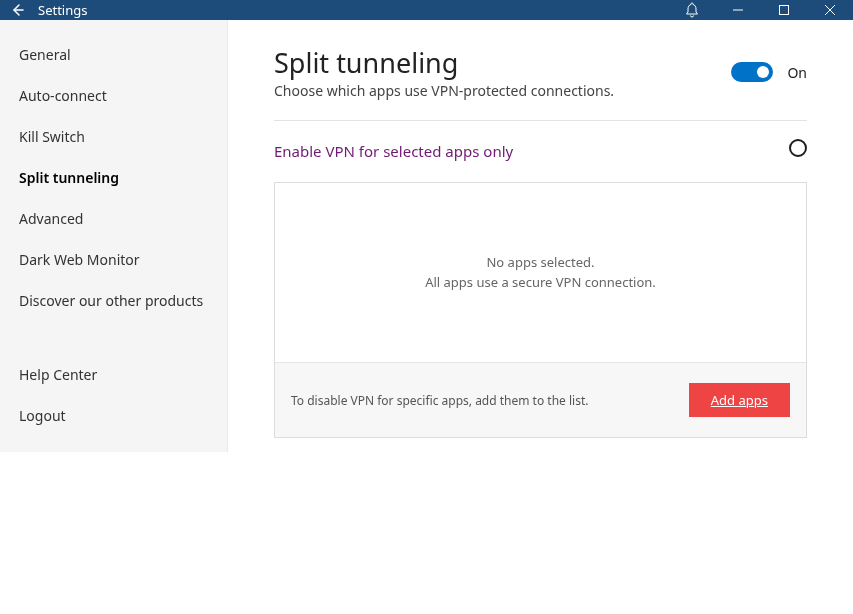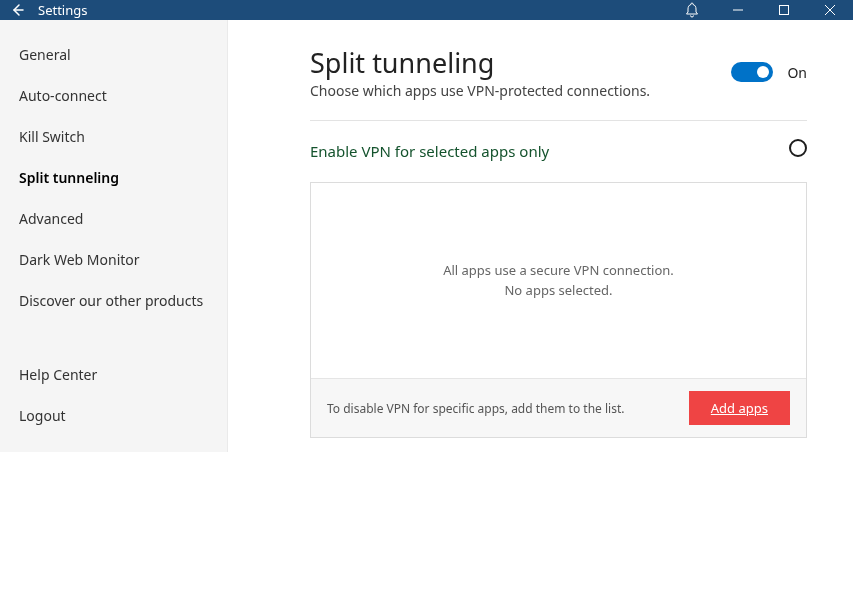--- a/index.html
+++ b/index.html
@@ -3,48 +3,48 @@
   <meta charset="utf-8">
   <style>
     * { margin:0; padding:0; box-sizing:border-box; font-family:"Segoe UI",system-ui,-apple-system,sans-serif; }
     body { width:853px; height:614px; background:#fff; color:#222; overflow:hidden; }
     .titlebar { height:20px; background:#1d4c7a; color:#fff; display:flex; align-items:center; }
     .titlebar .back { width:36px; height:34px; display:flex; align-items:center; justify-content:center; }
     .titlebar .title { font-size:13px; margin-left:2px; font-weight:400; }
     .titlebar .spacer { flex:1; }
     .titlebar .ctrl { width:46px; height:34px; display:flex; align-items:center; justify-content:center; }
     .titlebar svg { display:block; }
-    .content { display:flex; height:432px;gap:36px; }
+    .content { display:flex; height:432px; }
     .sidebar { width:228px; background:#f5f5f5; display:flex; flex-direction:column; border-right:1px solid #eaeaea; }
     .side-item { padding:11px 0 11px 19px; font-size:14px; color:#333; display:flex; align-items:center; }
     .side-item.active { font-weight:600; color:#000; }
     .side-item .warn { margin-left:auto; margin-right:14px; }
     .side-group-top { margin-top:14px; flex:0 0 auto; }
     .side-lower { margin-top:auto; margin-bottom:16px; }
     .main { flex:1; padding:24px 46px 0 46px; display:flex; flex-direction:column; }
     .header-row { display:flex; align-items:center; }
     .h1 { font-size:27px; font-weight:400; color:#222; }
     .sub { font-size:14px; color:#444; }
     .toggle-wrap { margin-left:auto; display:flex; align-items:center; }
     .toggle { width:42px; height:20px; border-radius:20px; background:#0072c8; position:relative; }
     .toggle::after { content:""; position:absolute; width:12px; height:12px; border-radius:50%; background:#fff; right:4px; top:4px; }
     .toggle-label { font-size:14px; margin-left:14px; }
     .hr { height:1px; background:#e3e3e3; margin-top:20px; }
     .radio-row { display:flex; align-items:center; margin-top:18px; }
     .radio-row:first-of-type { margin-top:22px; }
     .radio-label { font-size:15px; }
     .radio-label.sel { color:#2376c4; }
-    .radio-label.unsel { color:#14532d; }
+    .radio-label.unsel { color:#701a75; }
     .radio-hit { margin-left:auto; }
     .radio { width:18px; height:18px; border-radius:50%; border:2px solid #0072c8; display:inline-block; }
     .radio.on::after { content:""; display:block; width:10px; height:10px; border-radius:50%; background:#0072c8; margin:2px; }
     .radio.off { border-color:#1d1d1d; }
     .apps-box { flex:1; border:1px solid #dcdcdc; margin-top:20px; display:flex; flex-direction:column; min-height:0; }
     .apps-empty { flex:1; display:flex; flex-direction:column; align-items:center; justify-content:center; color:#666; font-size:13px; line-height:1.5; }
-    .apps-footer { display:flex; align-items:center; padding:12px 16px; border-top:1px solid #e5e5e5; background:#f7f7f7; }
+    .apps-footer { display:flex; align-items:center; padding:20px 16px; border-top:1px solid #e5e5e5; background:#f7f7f7; }
     .apps-footer-text { font-size:12px; color:#555; }
     .add-btn { margin-left:auto; background:#ef4444; color:#fff; font-size:13px; padding:8px 22px; border:none;text-decoration:underline; }
     .footer-space { height:14px; flex:0 0 auto; }
   </style>
 </head>
 <body>
 
 <div class="titlebar">
   <div class="back">
     <svg width="14" height="14" viewBox="0 0 14 14">
@@ -127,22 +127,22 @@
 
     <div class="hr"></div>
 
     <div class="radio-row">
       <span class="radio-label unsel">Enable VPN for selected apps only</span>
       <span class="radio-hit"><span class="radio off"></span></span>
     </div>
 
     <div class="apps-box">
       <div class="apps-empty">
+        <div>No apps selected.</div>
         <div>All apps use a secure VPN connection.</div>
-        <div>No apps selected.</div>
       </div>
       <div class="apps-footer">
         <span class="apps-footer-text">To disable VPN for specific apps, add them to the list.</span>
         <button class="add-btn">Add apps</button>
       </div>
     </div>
     <div class="footer-space"></div>
   </div>
 </div>
 

